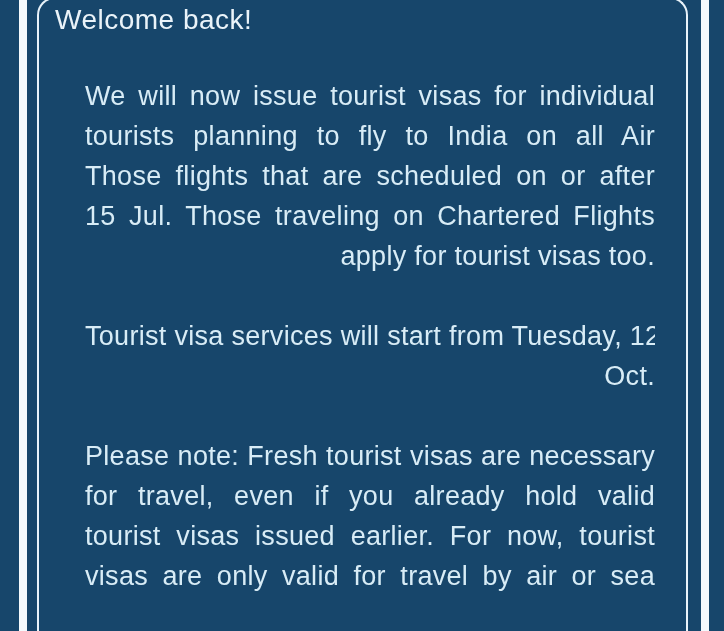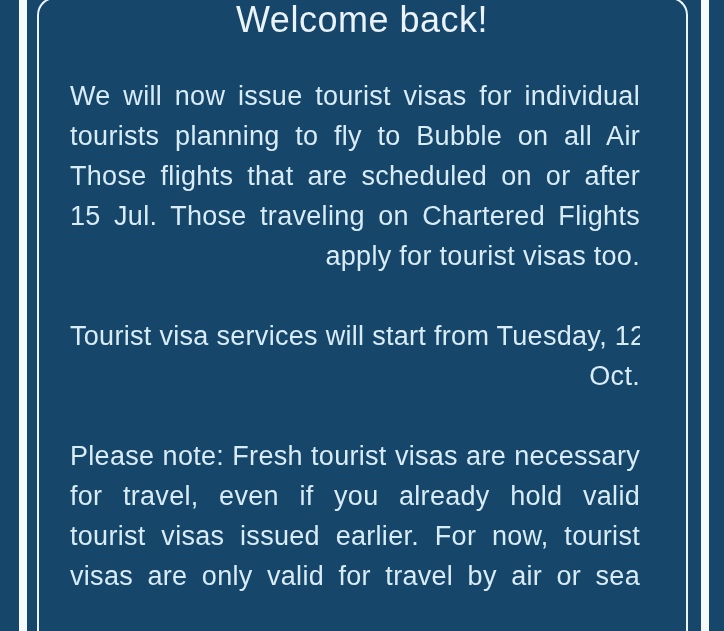--- a/index.html
+++ b/index.html
@@ -33,29 +33,29 @@
     border-bottom:none;
     border-radius:18px 18px 0 0;
   }
   .poster-title{
     position:absolute;
     left:55px;
     right:55px;
     top:0;
     height:40px;
     line-height:40px;
-    text-align:center;
-    font-size:36px;
+    text-align:left;
+    font-size:28px;
     font-weight:400;
     color:var(--title);
     letter-spacing:0.5px;
   }
   .body-text{
     position:absolute;
-    left:70px;
+    left:85px;
     top:76px;
     width:570px;
     bottom:0;
     overflow:hidden;
     font-size:27px;
     line-height:40px;
     color:var(--body);
     letter-spacing:0.3px;
   }
   .paragraph{margin-bottom:40px;}
@@ -78,21 +78,21 @@
 
   <div class="bar-thick left"></div>
   <div class="bar-thick right"></div>
   <div class="inner-frame"></div>
 
   <div class="poster-title">Welcome back!</div>
 
   <div class="body-text">
       <div class="paragraph">
         <div class="text-line justify">We will now issue tourist visas for individual</div>
-        <div class="text-line justify">tourists planning to fly to Bubble on all Air</div>
+        <div class="text-line justify">tourists planning to fly to India on all Air</div>
         <div class="text-line justify">Those flights that are scheduled on or after</div>
         <div class="text-line justify">15 Jul. Those traveling on Chartered Flights</div>
         <div class="text-line natural">apply for tourist visas too.</div>
       </div>
       <div class="paragraph">
         <div class="text-line natural">Tourist visa services will start from Tuesday, 12</div>
         <div class="text-line natural">Oct.</div>
       </div>
       <div class="paragraph">
         <div class="text-line justify">Please note: Fresh tourist visas are necessary</div>

